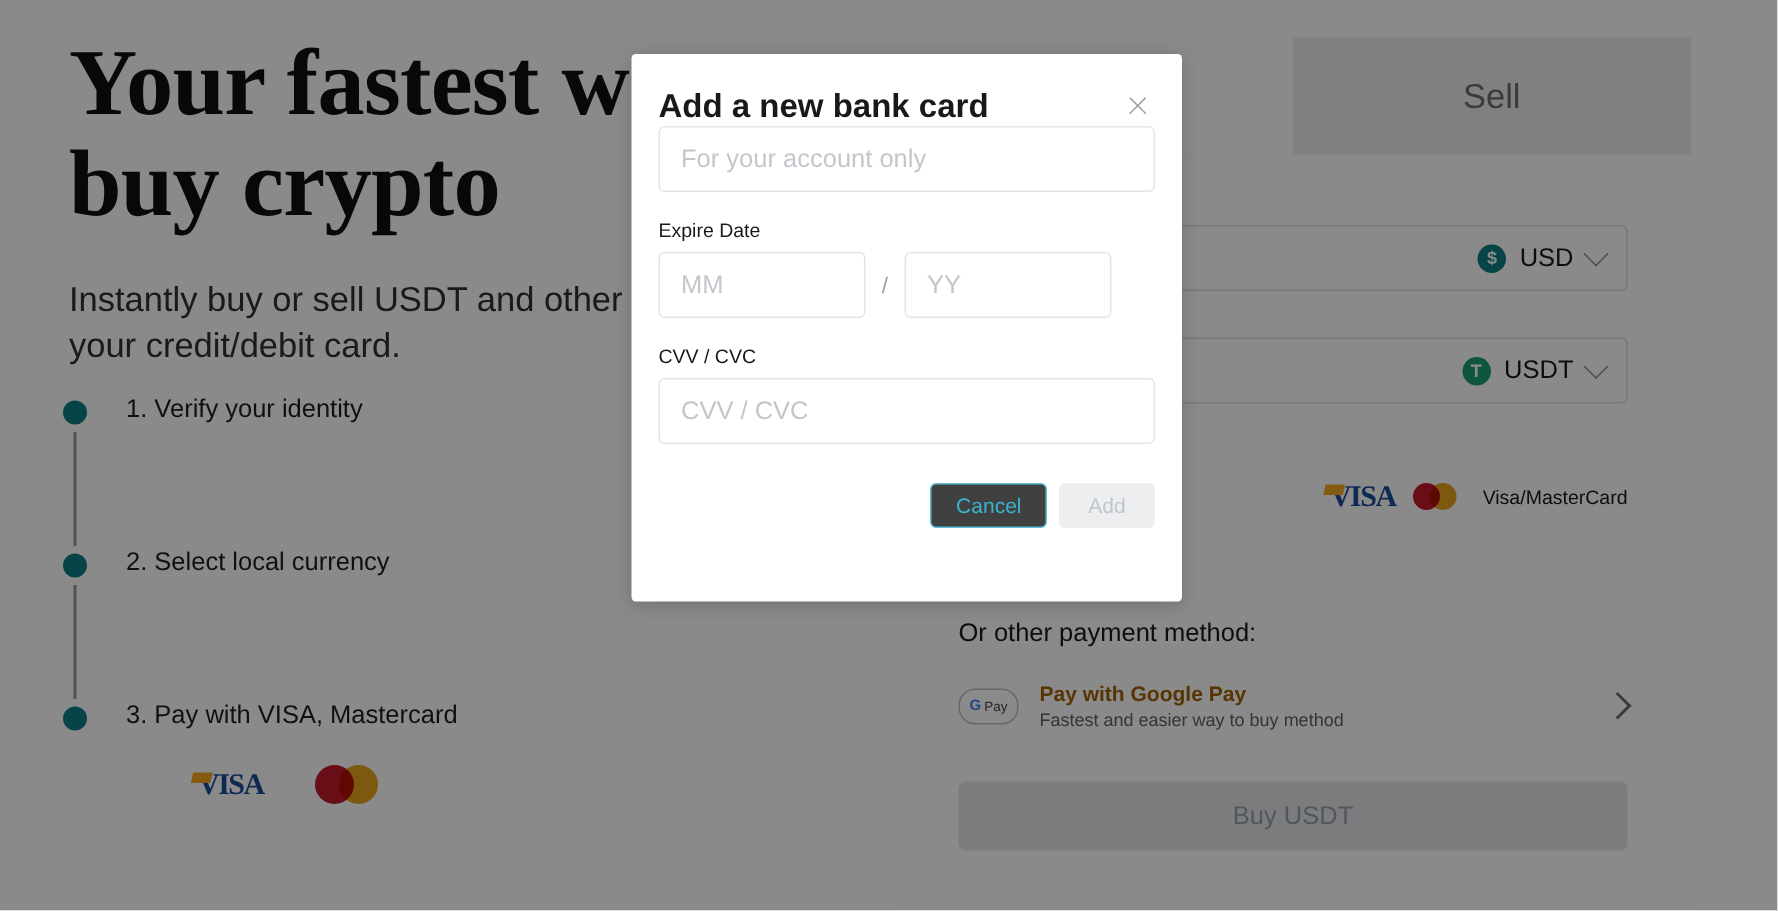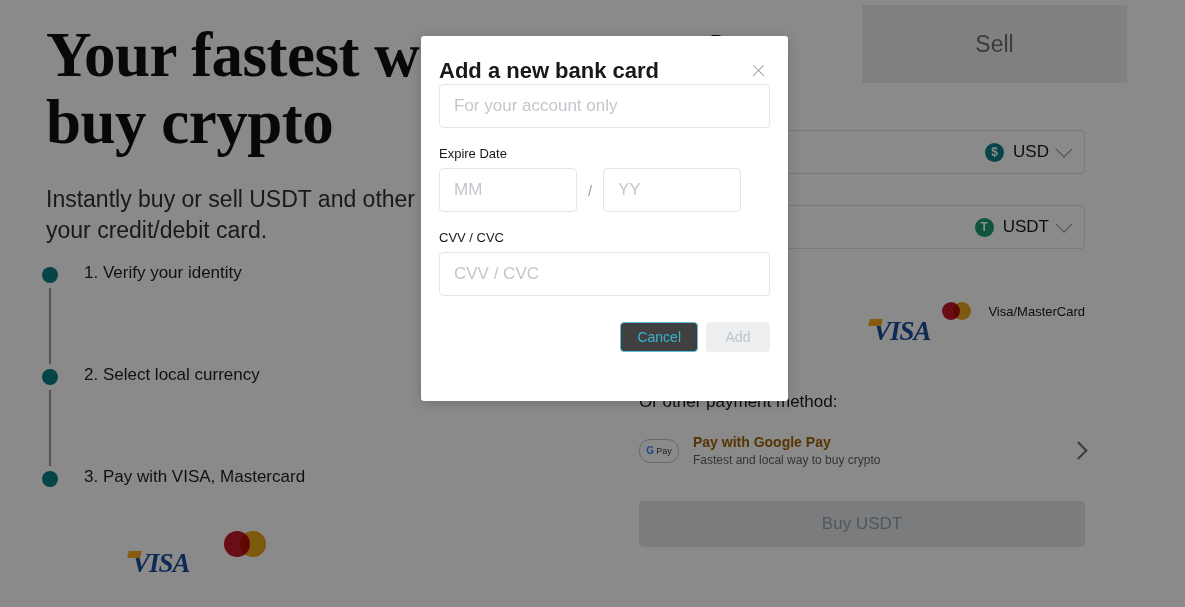--- a/index.html
+++ b/index.html
@@ -31,35 +31,35 @@
     position:absolute;left:0;top:5px;width:16px;height:16px;border-radius:50%;
     background:#0d7f85;
   }
   .step .bar{
     position:absolute;left:7px;top:26px;width:2px;height:76px;background:#9a9a9a;
   }
   .step .txt{font-size:17px;color:#1d1f21;line-height:1.3;}
   .paylogos{margin-top:20px;padding-left:48px;display:flex;align-items:center;gap:34px;}
 
   .visa{
-    font-family:"Liberation Serif",serif;font-style:italic;font-weight:700;
-    font-size:27px;color:#1a4f9c;letter-spacing:-1px;position:relative;margin-top:40px;
+    font-family:"Liberation Serif",serif;font-weight:700;
+    font-size:20px;color:#1a4f9c;letter-spacing:-1px;position:relative;
   }
   .visa::before{
     content:"";position:absolute;left:-4px;top:3px;width:13px;height:7px;
     background:#f6a821;transform:skewX(-12deg);
   }
   .mc{position:relative;width:48px;height:30px;}
   .mc i{position:absolute;top:2px;width:26px;height:26px;border-radius:50%;display:block;}
   .mc i.l{left:0;background:#c2182c;}
   .mc i.r{left:16px;background:#e8a31c;mix-blend-mode:multiply;}
 
   
   .widget{
-    position:absolute;left:597px;top:5px;width:530px;bottom:0;background:#f7f7f7;
+    position:absolute;left:597px;top:25px;width:530px;bottom:0;background:#f7f7f7;
   }
   .tabs{display:flex;height:78px;}
   .tab{flex:1;display:flex;align-items:center;justify-content:center;
        font-size:23px;color:#6a6d70;background:#ededed;}
   .tab.active{background:#ffffff;color:#17191b;}
   .wbody{padding:20px 42px 0 42px;background:#ffffff;height:calc(100% - 78px);box-sizing:border-box;}
   .flabel{font-size:13px;color:#6a6d70;margin:6px 0 6px;}
   .field{
     height:44px;border:1px solid #dcdfe2;border-radius:4px;background:#fff;
     display:flex;align-items:center;justify-content:space-between;padding:0 14px;
@@ -211,21 +211,21 @@
 
         <div class="other">Or other payment method:</div>
 
         <div class="gpay">
           <span class="gbadge">
             <span class="g">G</span>
             <span class="p">Pay</span>
           </span>
           <span class="gtxt">
             <div class="t1">Pay with Google Pay</div>
-            <div class="t2">Fastest and local way to buy crypto</div>
+            <div class="t2">Fastest and easier way to buy method</div>
           </span>
           <span class="garrow"></span>
         </div>
 
         <div class="buybtn">Buy USDT</div>
       </div>
     </div>
   </div>
 
   <div id="dim"></div>

